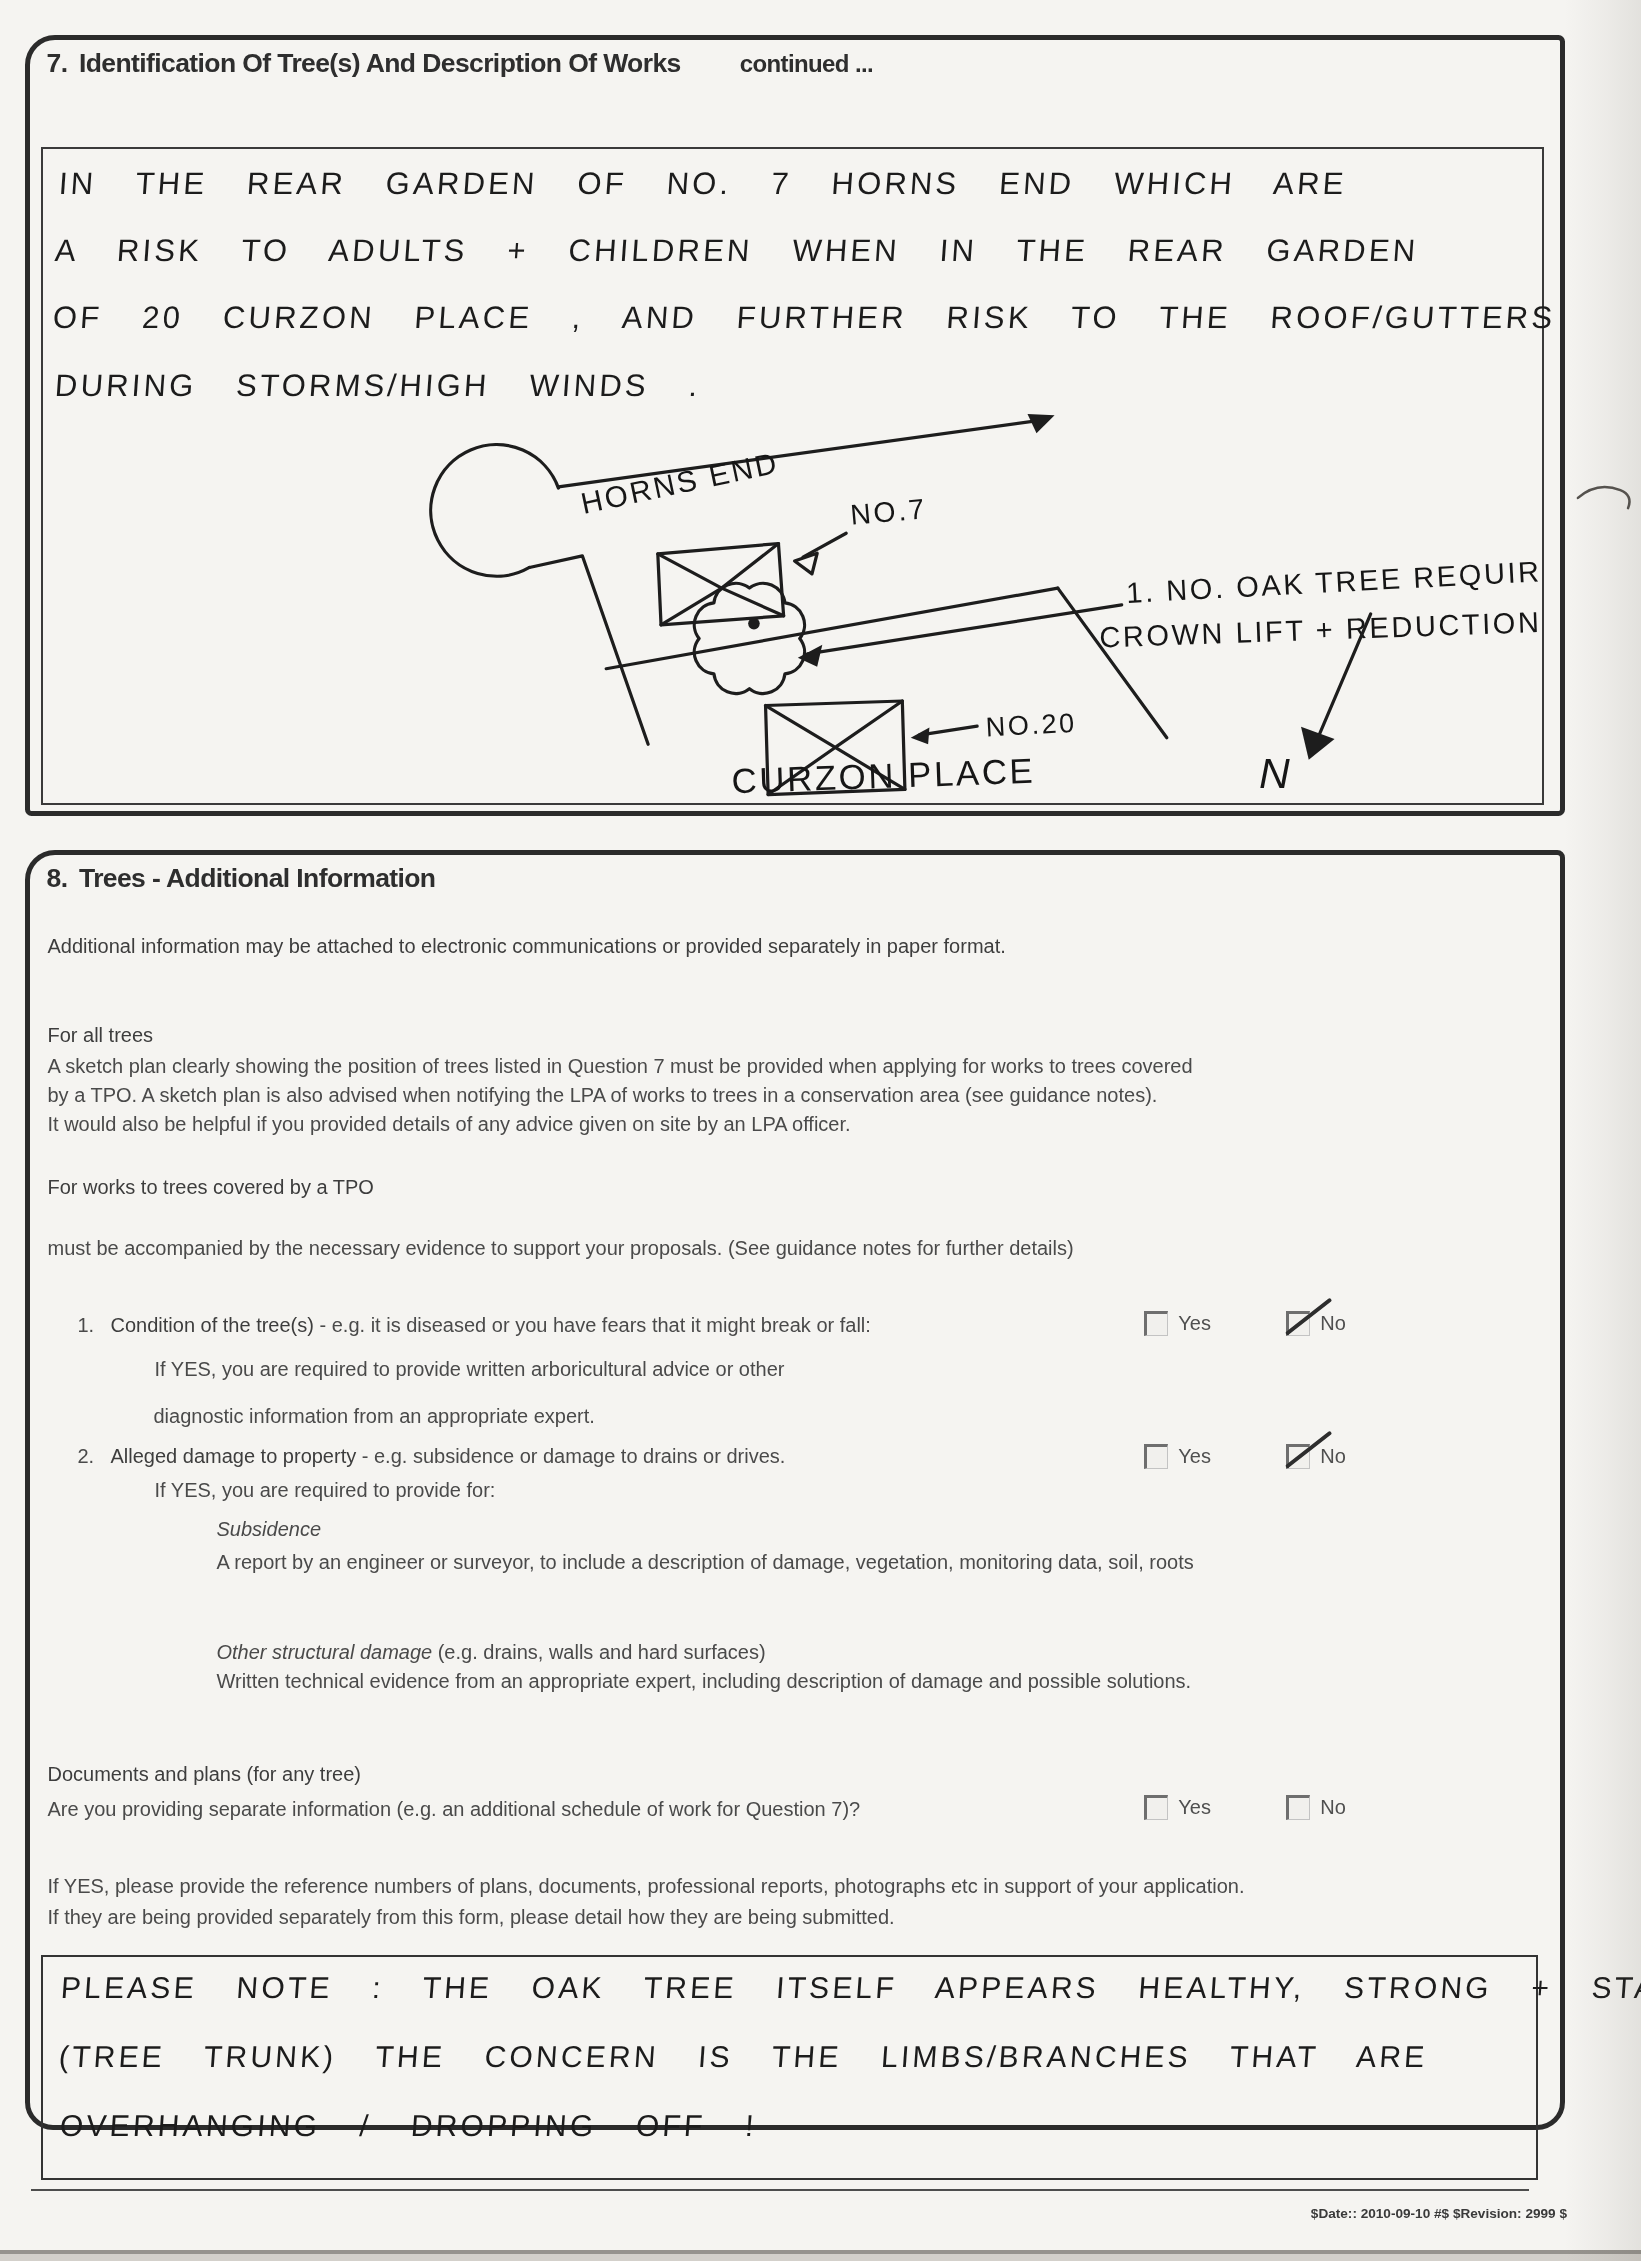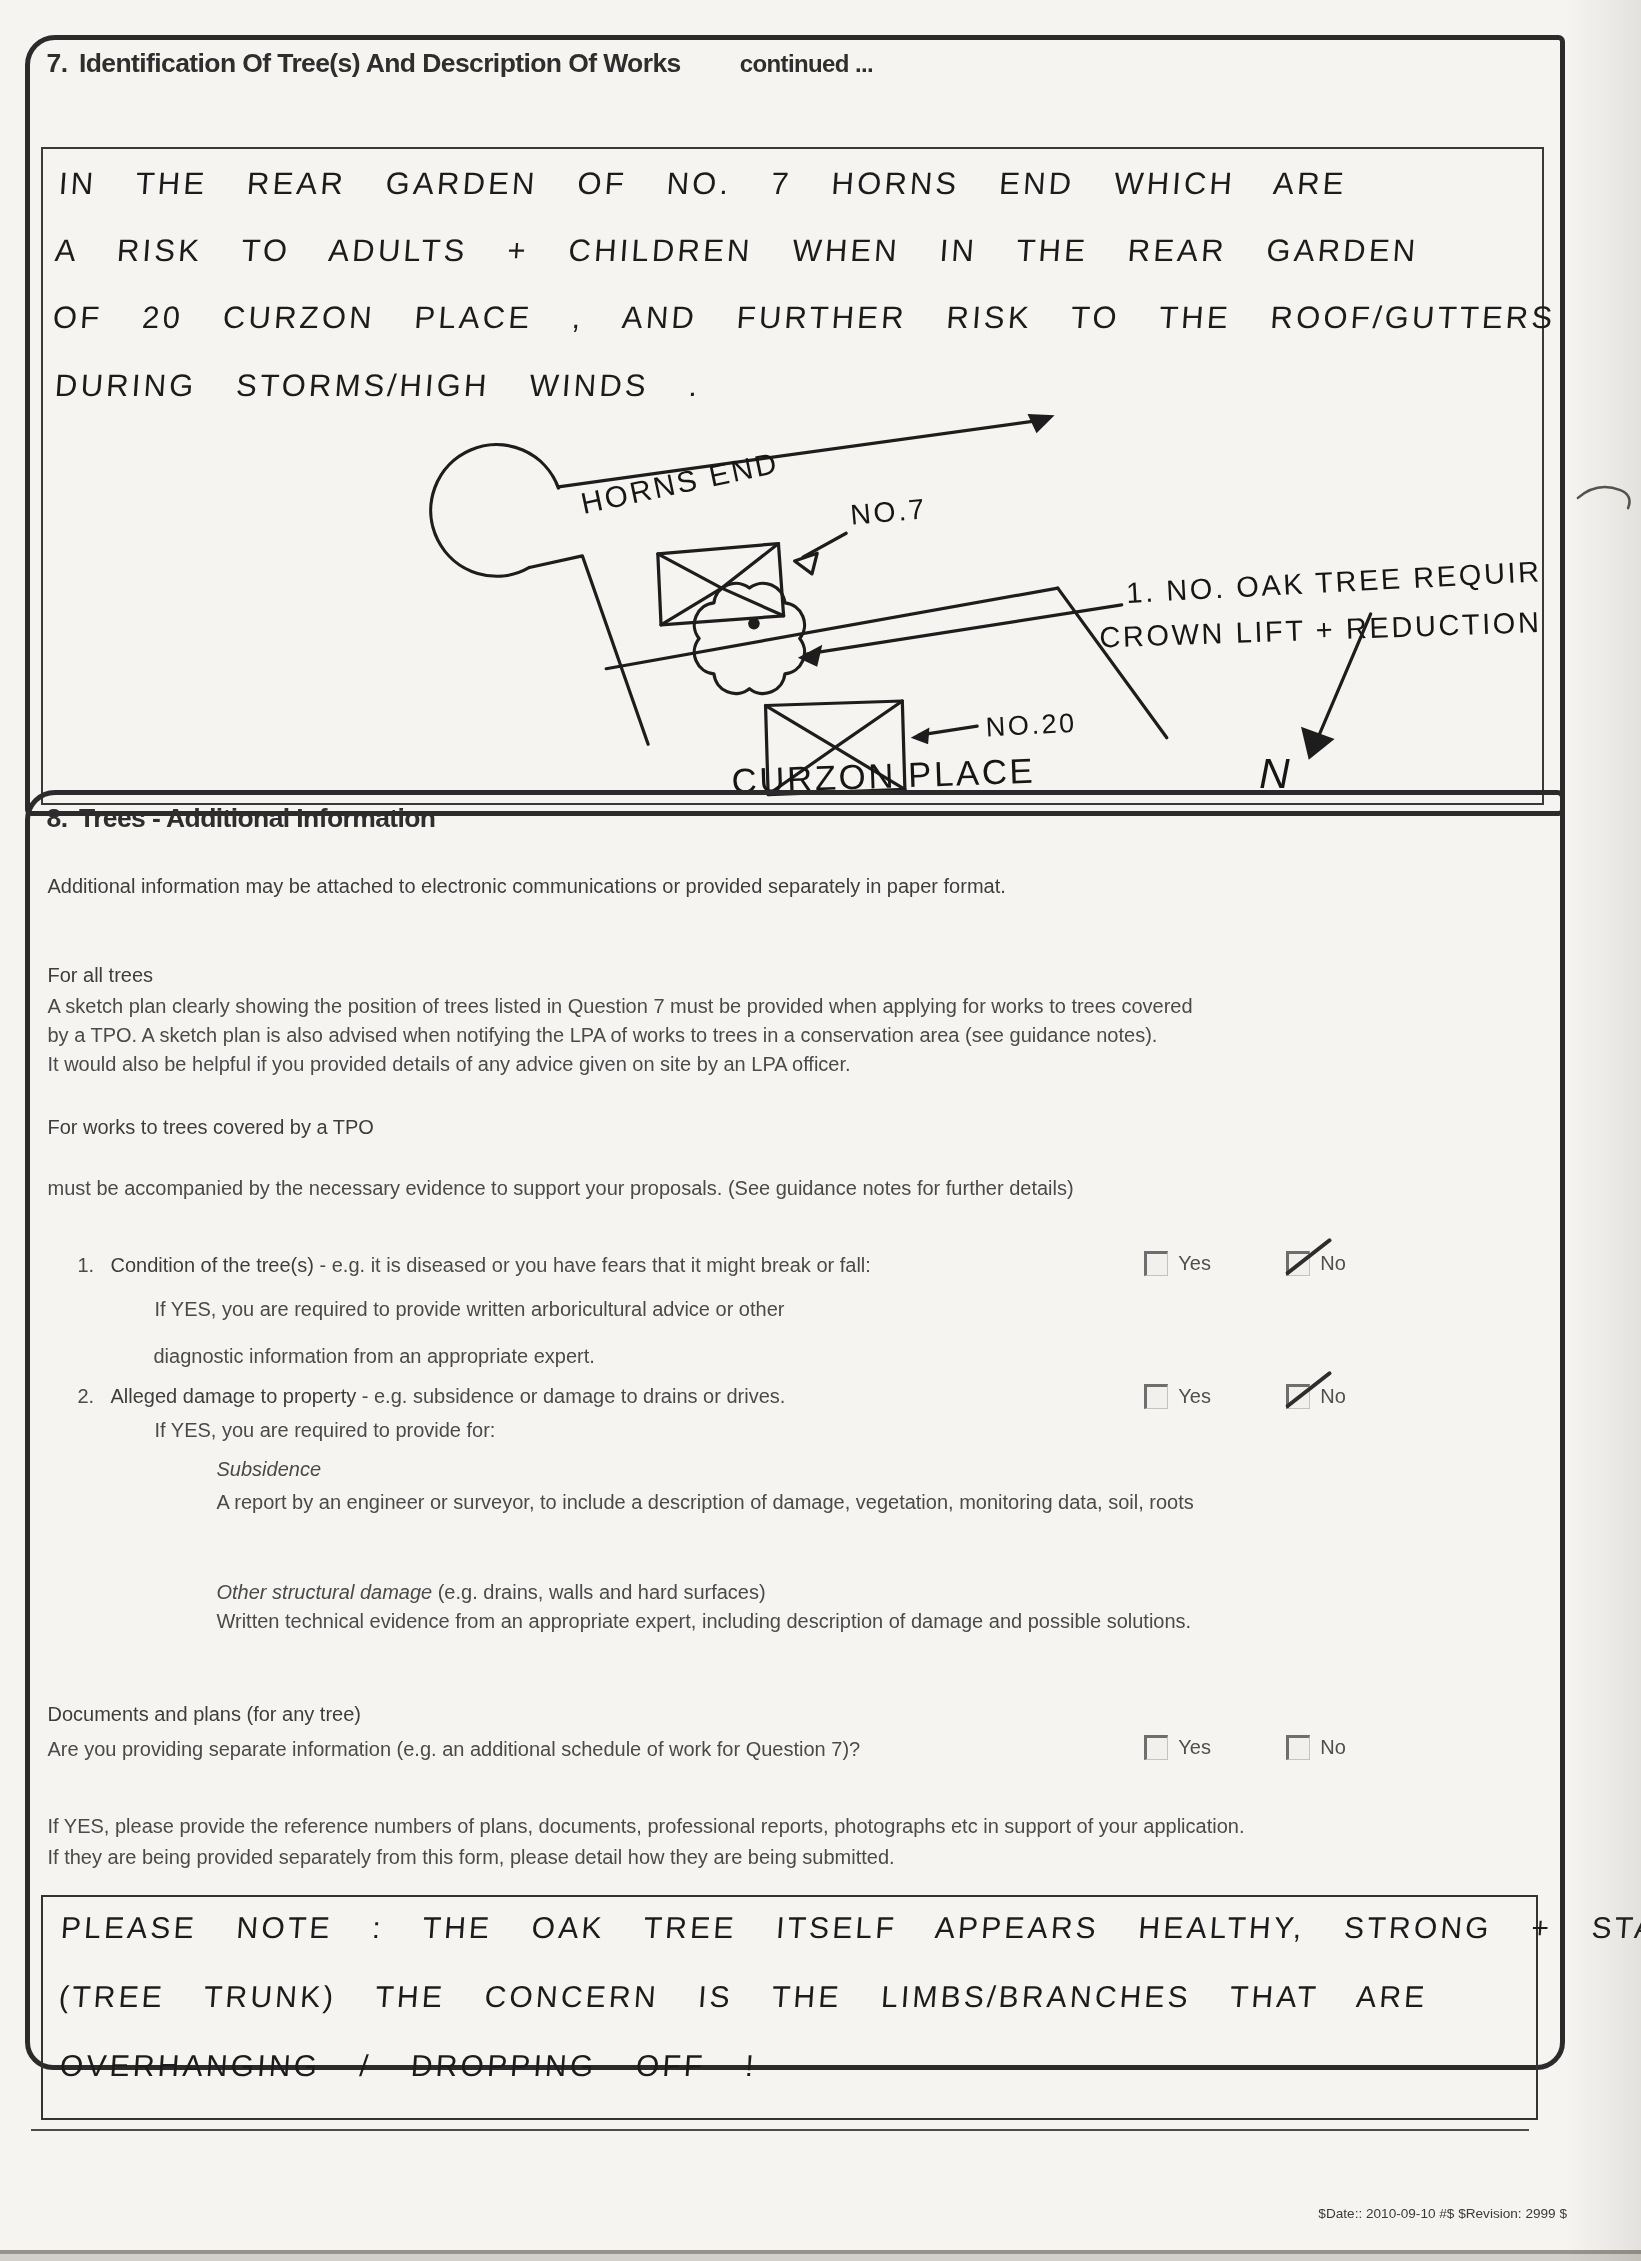--- a/index.html
+++ b/index.html
@@ -7,21 +7,21 @@
     width:1642px;height:2261px;position:relative;
     background:#f5f4f1;
     font-family:"Liberation Sans",sans-serif;
     overflow:hidden;
   }
   .formbox{
     position:absolute;background:transparent;
     border:5.8px solid #2b2b2b;box-sizing:border-box;
   }
   #sec7{left:24.5px;top:35px;width:1540px;height:781px;border-radius:30px 6.5px 6.5px 6.5px;}
-  #sec8{left:24.5px;top:790px;width:1540px;height:1280px;border-radius:30px 7.7px 28px 28px;}
+  #sec8{left:24.5px;top:850px;width:1540px;height:1280px;border-radius:30px 7.7px 28px 28px;}
   .sec-title{
     position:absolute;left:17px;top:7.7px;white-space:nowrap;
     font-size:26.5px;font-weight:bold;color:#2e2e2e;letter-spacing:-0.6px;
   }
   .sec-title .tnum{margin-right:11.6px;}
   .sec-title .cont{margin-left:59px;font-size:24px;}
   .writebox{
     position:absolute;left:11.6px;top:107px;width:1503px;height:658px;
     border:2.6px solid #3a3a3a;box-sizing:border-box;
   }
@@ -46,21 +46,21 @@
     transform:rotate(-38deg);transform-origin:5.2px 50%;
   }
   .yn-label{font-size:20px;color:#4f4f4f;}
   .notebox{
     position:absolute;left:11.6px;top:1100px;width:1497px;height:225px;
     border:2.6px solid #333;box-sizing:border-box;
   }
   .thinrule{position:absolute;left:1.3px;top:1334px;width:1498px;height:1.9px;background:#4d4d4d;}
   #footer{
     position:absolute;top:2206px;right:75px;
-    font-size:13.6px;font-weight:normal;color:#3a3a3a;white-space:nowrap;
+    font-size:13.6px;font-weight:bold;color:#3a3a3a;white-space:nowrap;
   }
   #edge-shade{
     position:absolute;right:0;top:0;width:77px;height:100%;pointer-events:none;z-index:5;
     background:linear-gradient(to right,rgba(90,85,75,0) 0%,rgba(90,85,75,0.06) 55%,rgba(90,85,75,0.12) 100%);
   }
   #scan-line{position:absolute;left:0;top:2250px;width:1642px;height:4.5px;background:#96938e;}
   #scan-band{position:absolute;left:0;top:2254px;width:1642px;height:7px;background:#d3d0cb;}
   svg text{font-family:"Liberation Sans",sans-serif;fill:#161616;}
   svg .skt{stroke:#1d1d1d;stroke-width:5;fill:none;stroke-linecap:round;stroke-linejoin:round;}
   svg .sktxt{letter-spacing:4px;}

